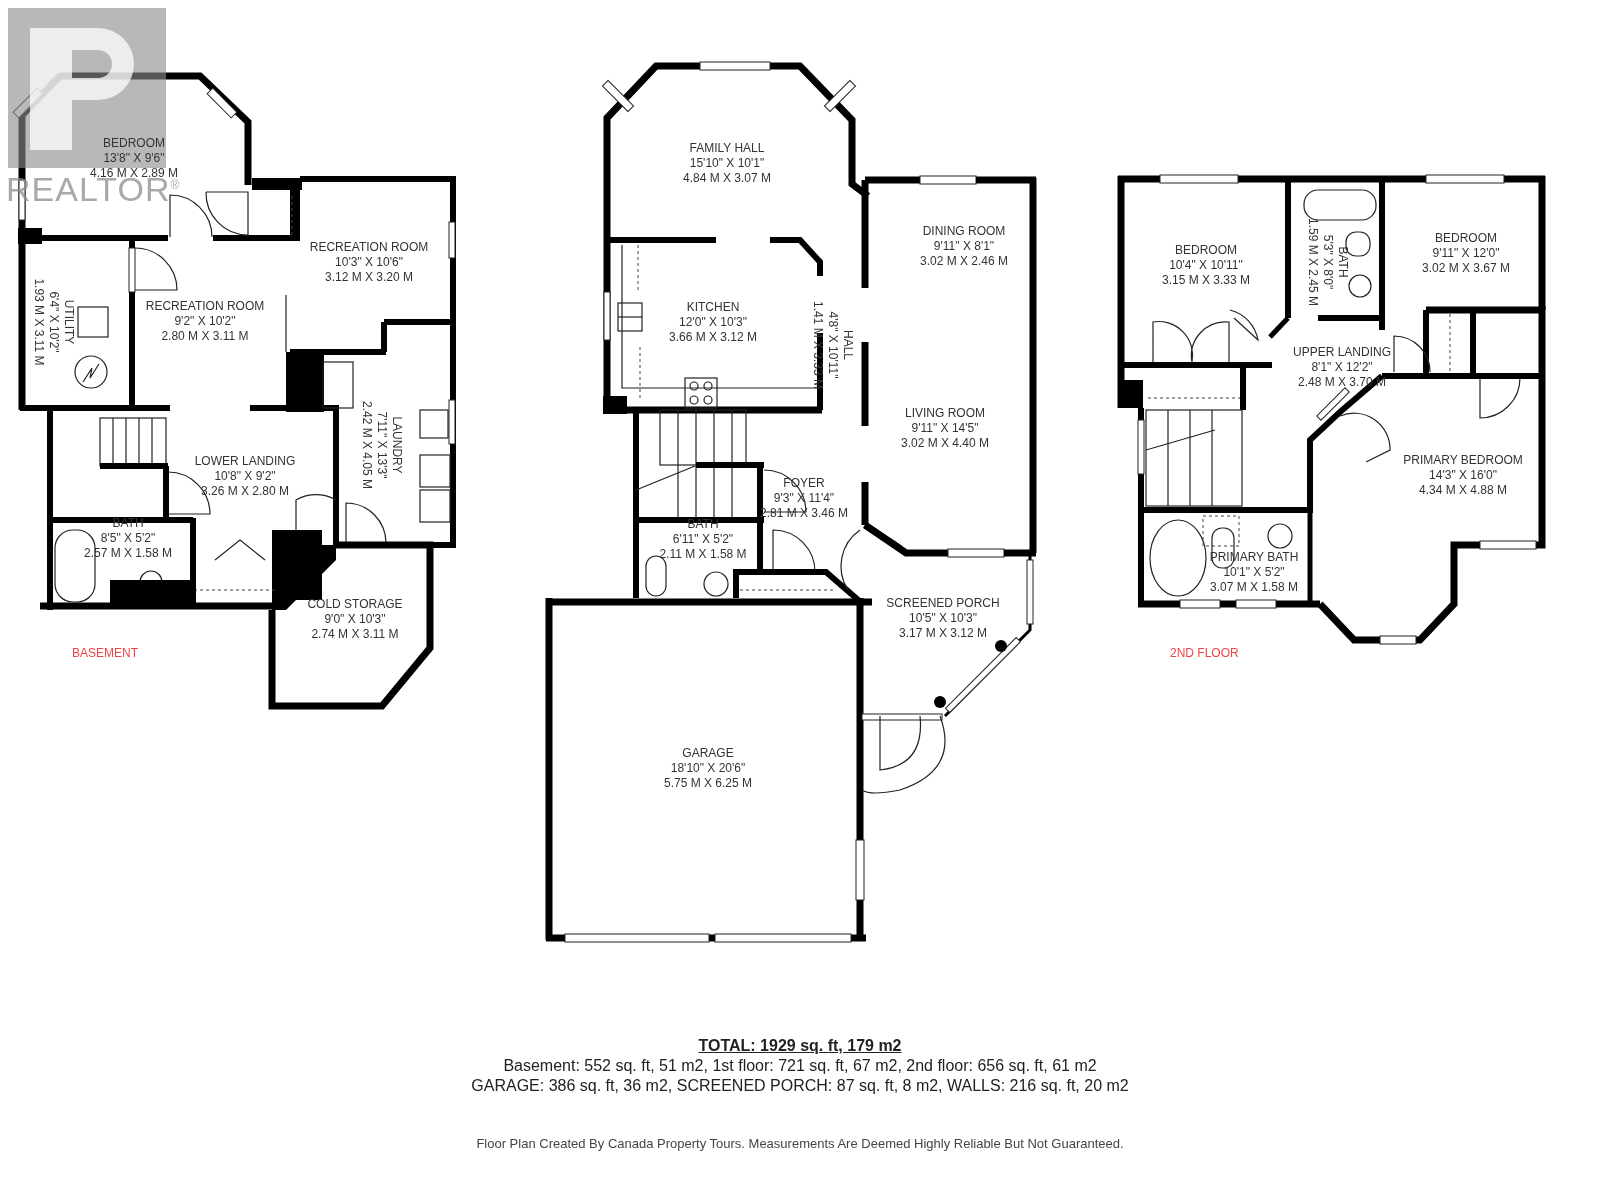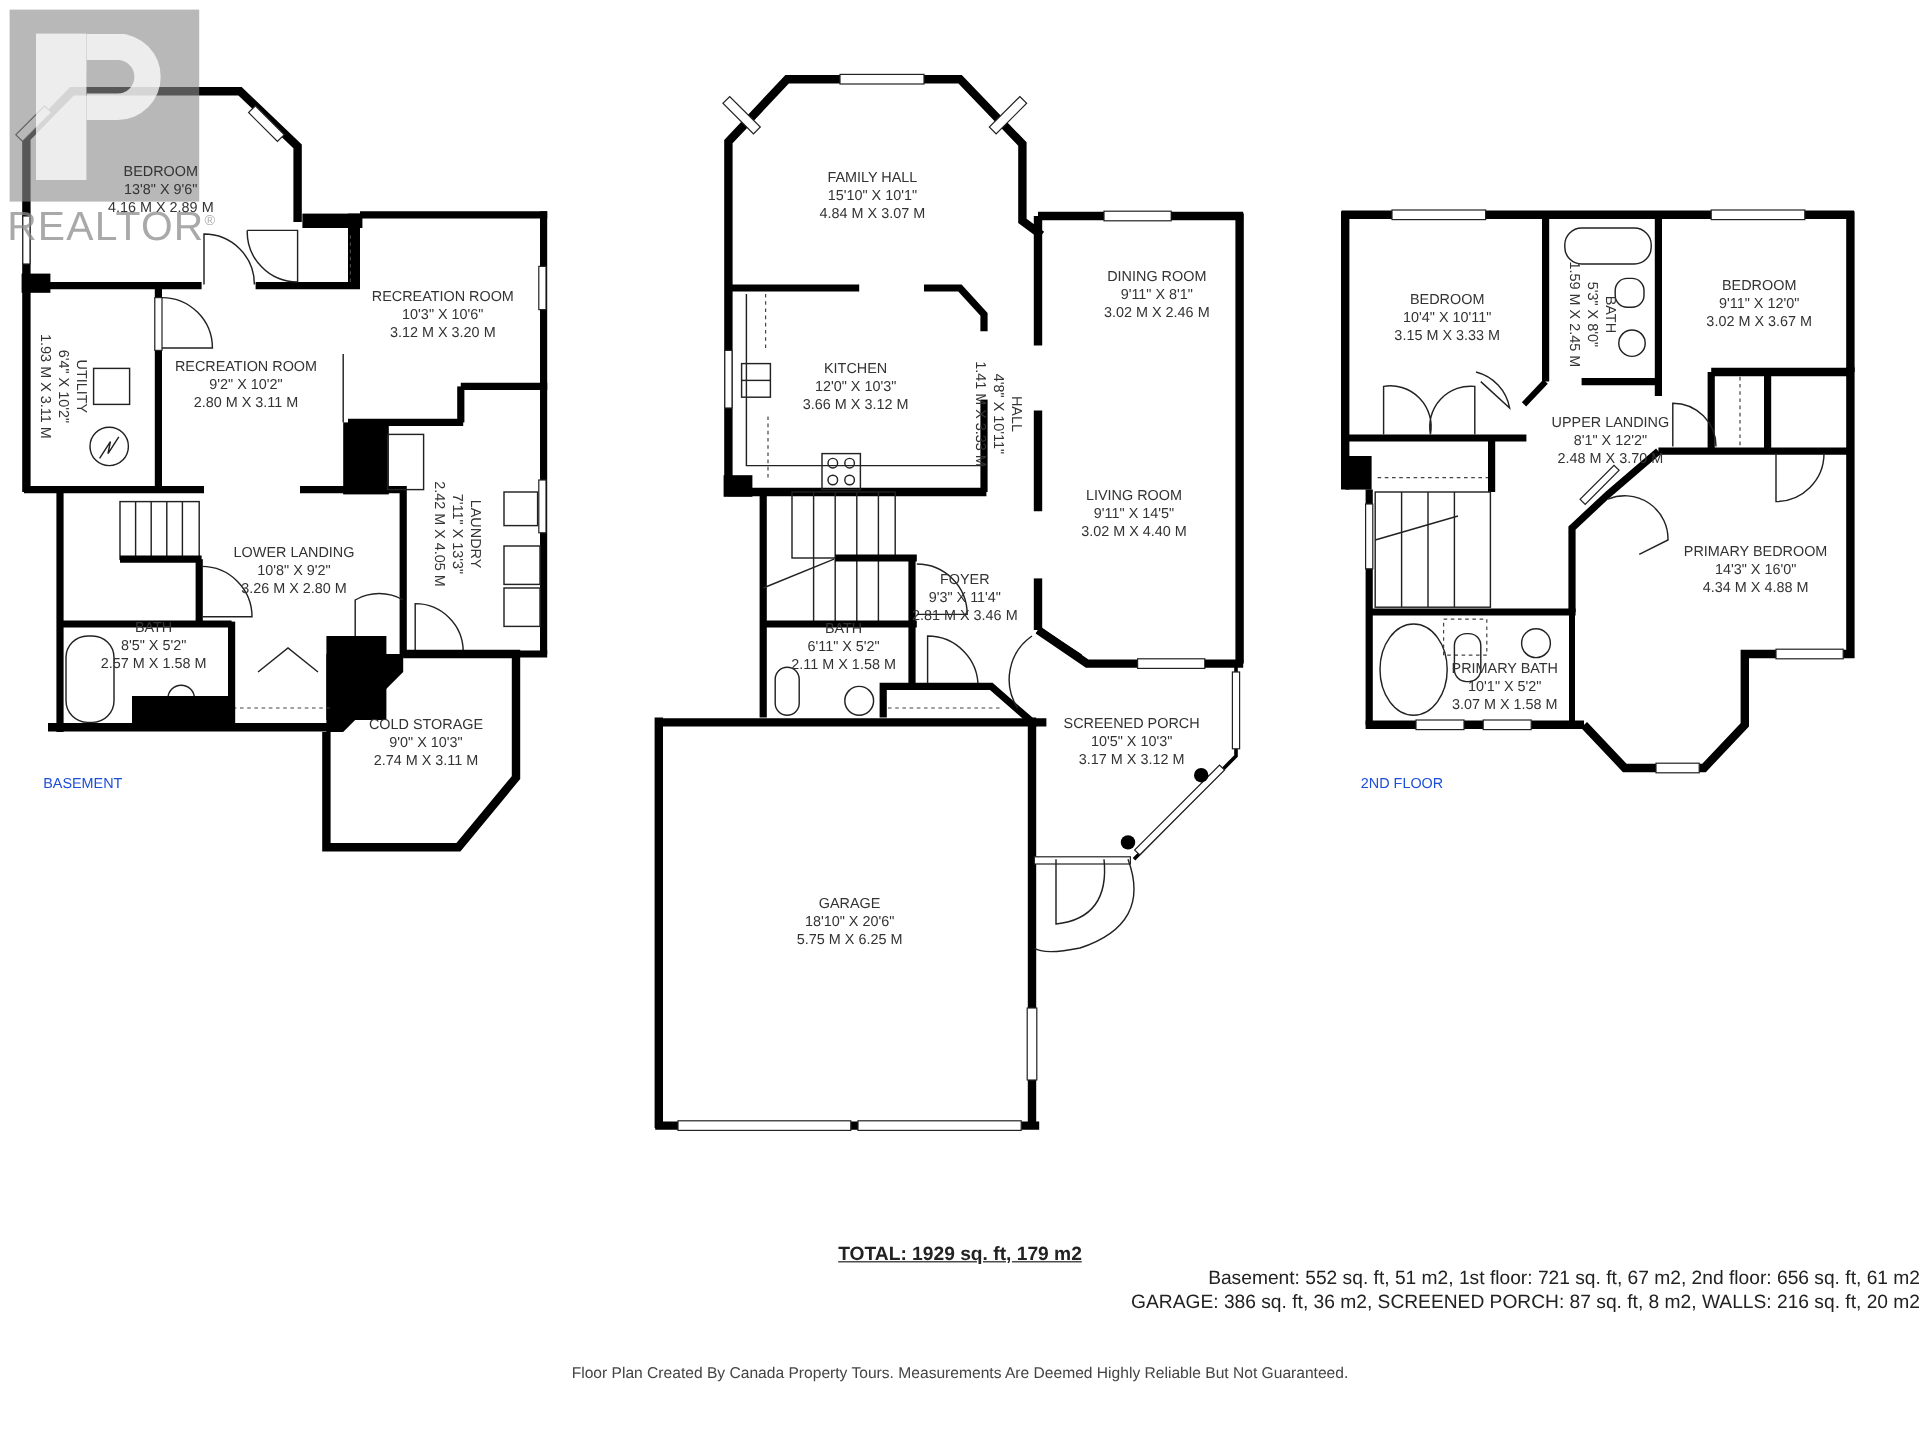--- a/index.html
+++ b/index.html
@@ -6,24 +6,24 @@
   body { width:1600px; height:1200px; position:relative; overflow:hidden; font-family:"Liberation Sans", "DejaVu Sans", sans-serif; color:#333; }
   svg.plan { position:absolute; left:0; top:0; width:1600px; height:1200px; }
   .wall { fill:#000; }
   .wl { stroke:#000; fill:none; }
   .thin { stroke:#222; stroke-width:1.2; fill:none; }
   .dash { stroke:#444; stroke-width:1; fill:none; stroke-dasharray:3 3; }
   .win { fill:#fff; stroke:#222; stroke-width:1; }
   .rl { position:absolute; text-align:center; font-size:12px; line-height:15px; color:#333; white-space:nowrap; transform:translate(-50%,-50%); }
   .rl span { display:block; }
   .rl.v { transform:translate(-50%,-50%) rotate(90deg); }
-  .floor-label { position:absolute; font-size:12px; color:#1d4ed8; }
+  .floor-label { position:absolute; font-size:12px; color:#ef4444;margin-left:36px; }
   .summary { position:absolute; left:0; width:1600px; top:1036px; text-align:center; color:#222; }
   .summary .total { font-weight:bold; font-size:16px; line-height:20px;text-decoration:underline; }
-  .summary .line { font-size:16px; line-height:20px;text-align:right; }
+  .summary .line { font-size:16px; line-height:20px; }
   .credit { position:absolute; left:0; width:1600px; top:1136px; text-align:center; font-size:13px; color:#444; }
   .logo { position:absolute; left:8px; top:8px; width:158px; height:160px; background:rgba(140,140,140,0.62); }
   .logo .r-stem { position:absolute; left:22px; top:20px; width:42px; height:122px; background:#fff; opacity:0.75; }
   .logo .r-bowl { position:absolute; left:64px; top:20px; width:62px; height:72px; border:22px solid #fff; border-left:none; border-radius:0 50px 50px 0; opacity:0.75; box-sizing:border-box; }
   .logo-text { position:absolute; left:6px; top:170px; font-size:34px; letter-spacing:1px; color:rgba(140,140,140,0.75); font-weight:normal; }
 </style>
 </head>
 <body>
 
 <svg class="plan" viewBox="0 0 1600 1200" xmlns="http://www.w3.org/2000/svg">

